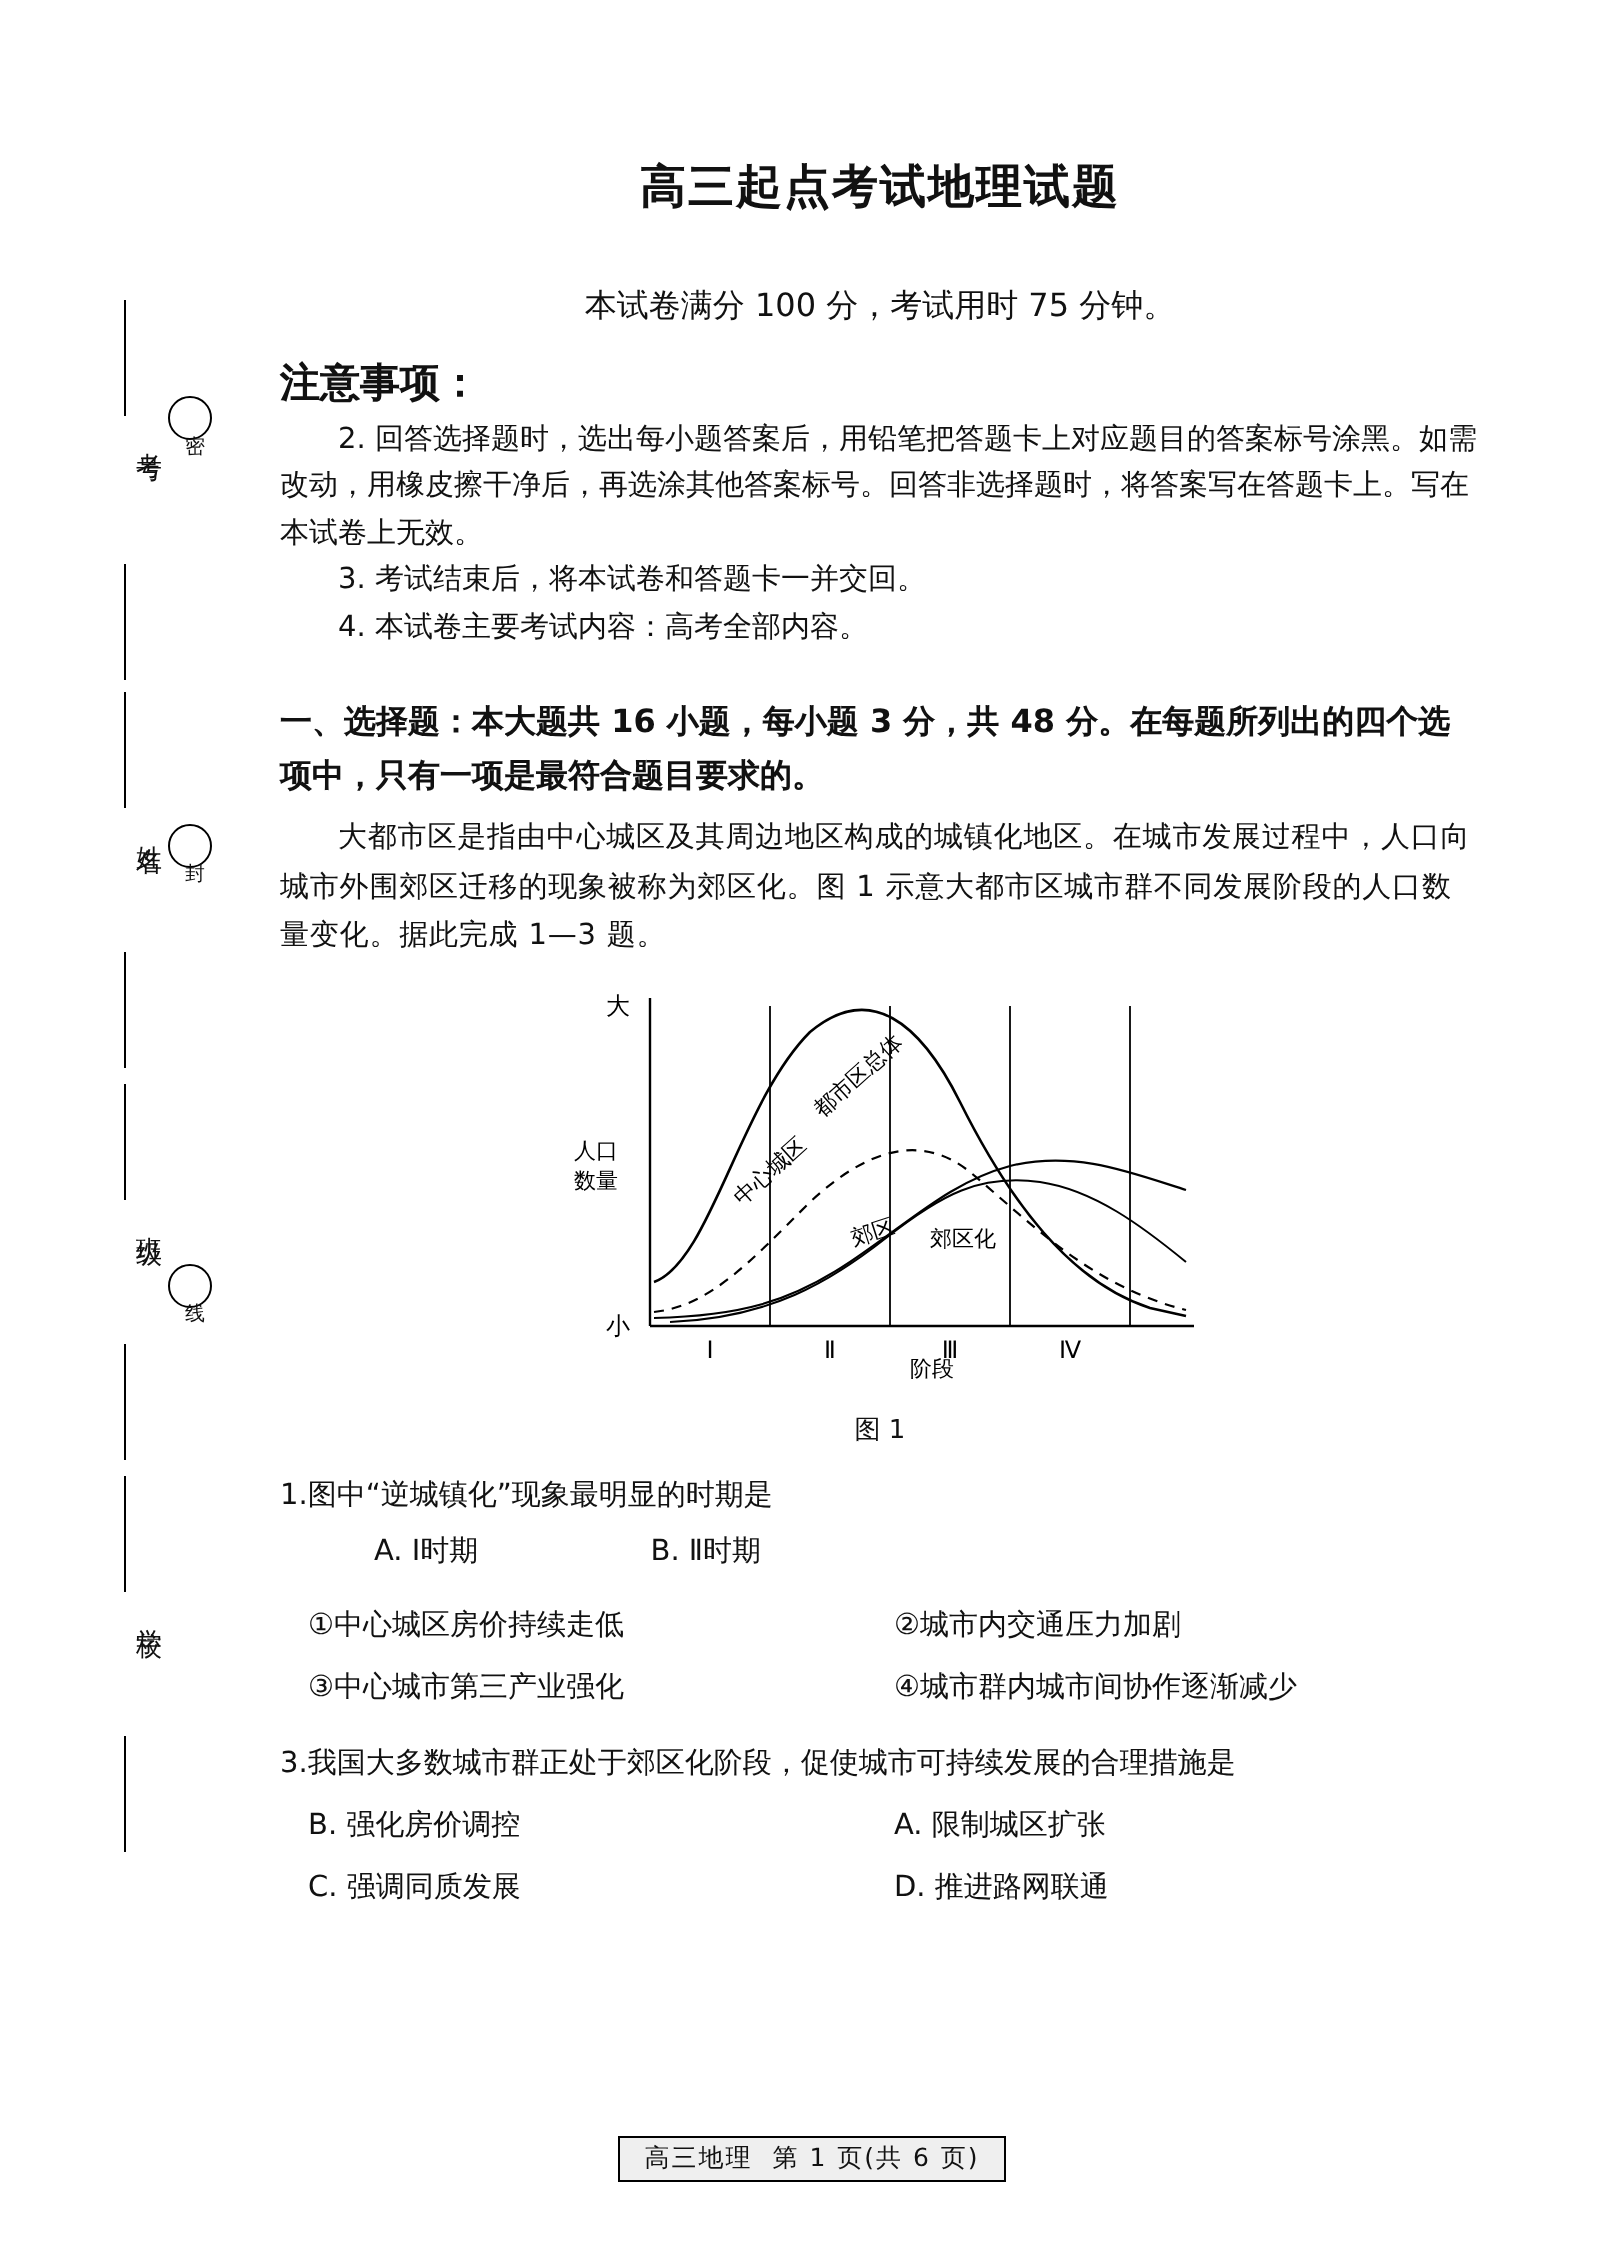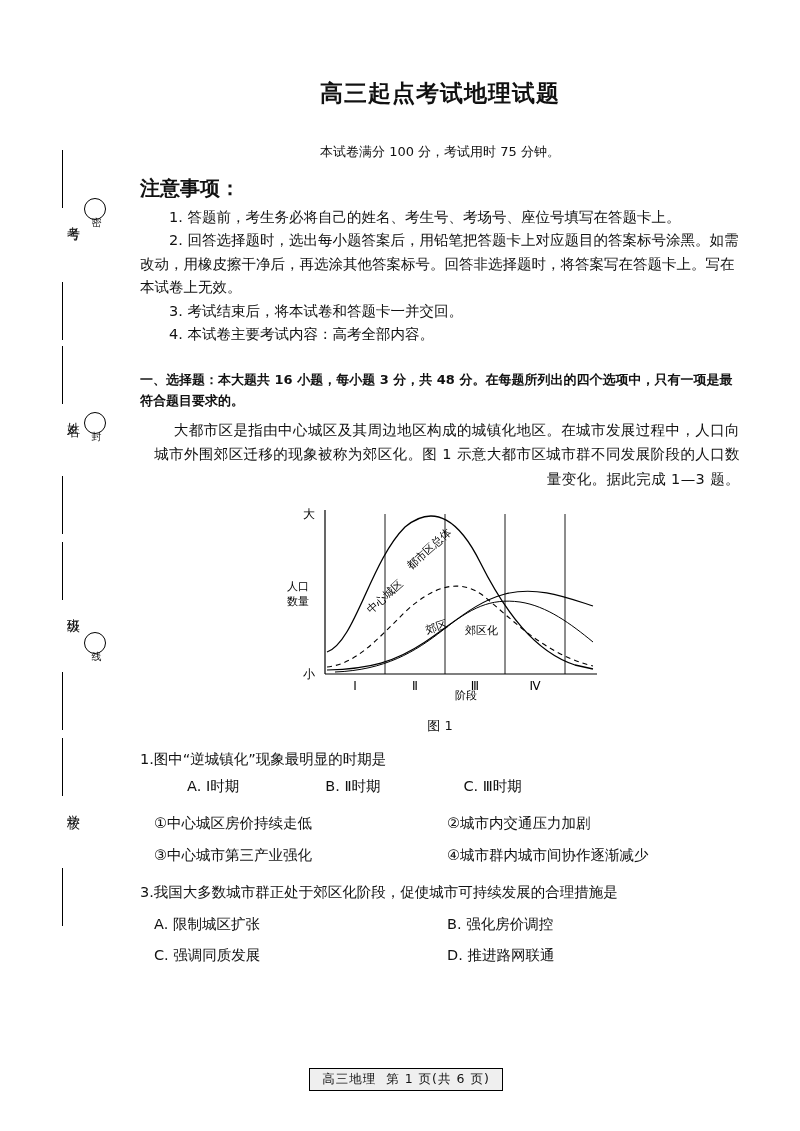--- a/index.html
+++ b/index.html
@@ -58,47 +58,46 @@
   h1.title {
     font-size:23px;
     font-weight:bold;
     text-align:center;
     margin:0 0 34px 0;
     letter-spacing:1px;
     font-family:"DejaVu Sans","Liberation Sans",sans-serif;
   }
   .subinfo {
     text-align:center;
-    font-size:13px;
+    font-size:16px;
     margin:0 0 14px 0;
   }
   .notice-head {
     font-size:20px;
     font-weight:bold;
     margin:0 0 4px 0;
   }
   .notice-item {
     font-size:14.5px;
     line-height:1.62;
     margin:0;
     text-indent:2em;
   }
   .section-head {
-    font-size:13px;
+    font-size:16px;
     font-weight:bold;
     margin:22px 0 6px 0;
     line-height:1.65;
   }
   .passage {
     font-size:14.5px;
     line-height:1.7;
     text-indent:2em;
     margin:0;
     letter-spacing:0.4px;
-    text-align:right;
   }
   
   .figure {
     margin:10px 0 4px 0;
     display:flex;
     justify-content:center;
   }
   .fig-caption {
     text-align:center;
     font-size:13px;
@@ -170,21 +169,20 @@
     <div class="seal-line" style="top:718px; height:58px;"></div>
   </div>
 
   <div class="content">
 
     <h1 class="title">高三起点考试地理试题</h1>
 
     <p class="subinfo">本试卷满分 100 分，考试用时 75 分钟。</p>
 
     <p class="notice-head">注意事项：</p>
-    <p class="notice-item">1. 答题前，考生务必将自己的姓名、考生号、考场号、座位号填写在答题卡上。</p>
     <p class="notice-item">2. 回答选择题时，选出每小题答案后，用铅笔把答题卡上对应题目的答案标号涂黑。如需改动，用橡皮擦干净后，再选涂其他答案标号。回答非选择题时，将答案写在答题卡上。写在本试卷上无效。</p>
     <p class="notice-item">3. 考试结束后，将本试卷和答题卡一并交回。</p>
     <p class="notice-item">4. 本试卷主要考试内容：高考全部内容。</p>
 
     <p class="section-head">一、选择题：本大题共 16 小题，每小题 3 分，共 48 分。在每题所列出的四个选项中，只有一项是最符合题目要求的。</p>
 
     <p class="passage">大都市区是指由中心城区及其周边地区构成的城镇化地区。在城市发展过程中，人口向城市外围郊区迁移的现象被称为郊区化。图 1 示意大都市区城市群不同发展阶段的人口数量变化。据此完成 1—3 题。</p>
 
     <div class="figure">
       <svg width="330" height="215" viewBox="0 0 330 215">
@@ -224,42 +222,41 @@
     </div>
     <div class="fig-caption">图 1</div>
 
     <div class="q">
       <div class="q-stem">
         <span>1.</span><span>图中“逆城镇化”现象最明显的时期是</span>
       </div>
       <div class="opts-4">
         <div>A. Ⅰ时期</div>
         <div>B. Ⅱ时期</div>
-        <div>C. Ⅲ时期</div>
       </div>
     </div>
 
     <div class="q">
       <div class="opts-2 indent">
         <div>①中心城区房价持续走低</div>
         <div>②城市内交通压力加剧</div>
       </div>
       <div class="opts-2 indent">
         <div>③中心城市第三产业强化</div>
         <div>④城市群内城市间协作逐渐减少</div>
       </div>
     </div>
 
     <div class="q">
       <div class="q-stem">
         <span>3.</span><span>我国大多数城市群正处于郊区化阶段，促使城市可持续发展的合理措施是</span>
       </div>
       <div class="opts-2 indent">
+        <div>B. 强化房价调控</div>
         <div>A. 限制城区扩张</div>
-        <div>B. 强化房价调控</div>
       </div>
       <div class="opts-2 indent">
         <div>C. 强调同质发展</div>
         <div>D. 推进路网联通</div>
       </div>
     </div>
 
   </div>
 
   <div class="footer">

